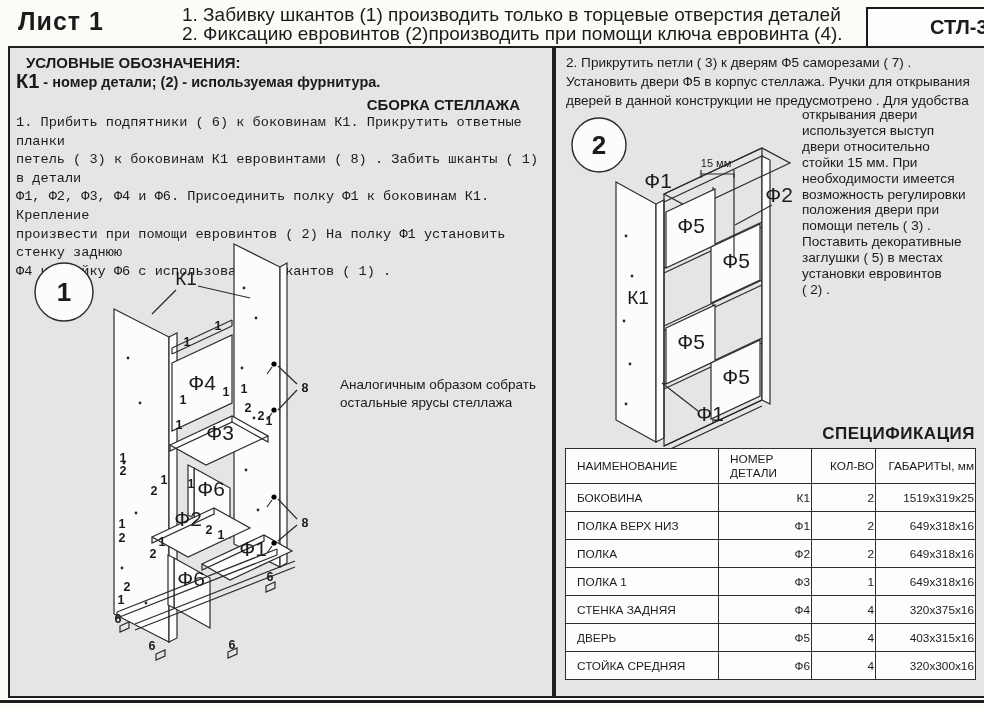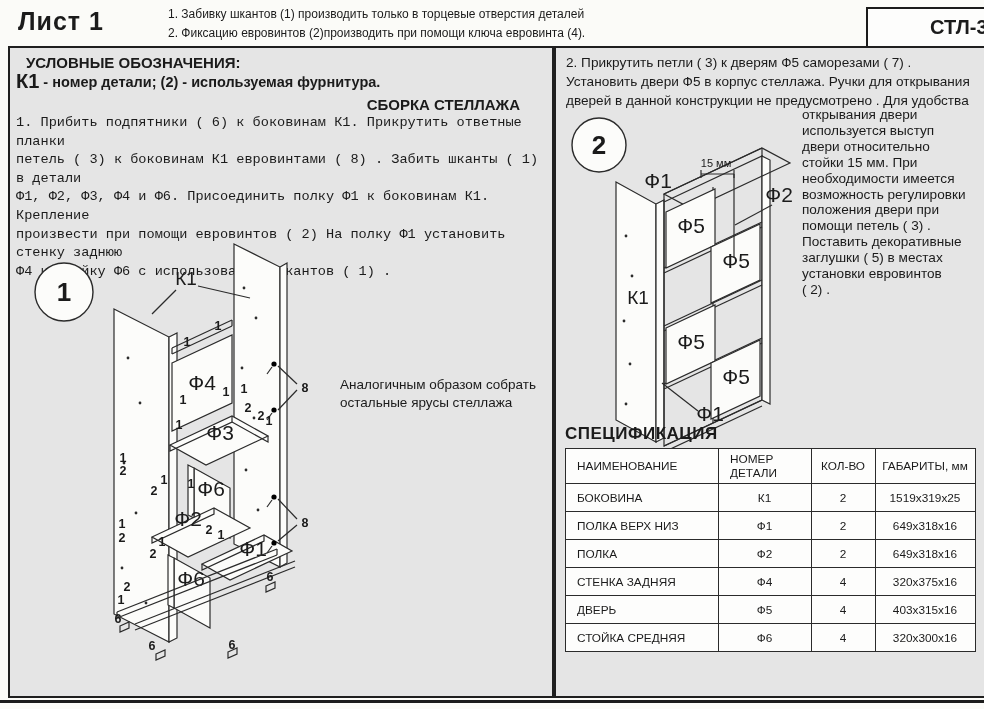--- a/index.html
+++ b/index.html
@@ -1,39 +1,39 @@
 <!DOCTYPE html>
 <html><head>
 <meta charset="utf-8">
 <style>
   html,body{margin:0;padding:0;background:#ffffff;}
   .sheet{position:relative;width:984px;height:709px;background:#fbfbf8;
          font-family:"Liberation Sans",sans-serif;color:#1b1b1b;overflow:hidden;}
   
   .hdr-title{position:absolute;left:18px;top:7px;font-size:25px;font-weight:bold;letter-spacing:1px;}
-  .hdr-notes{position:absolute;left:168px;top:5px;font-size:12px;line-height:19px;white-space:pre-line;}
+  .hdr-notes{position:absolute;left:182px;top:5px;font-size:19px;line-height:19px;white-space:pre-line;}
   .model-box{position:absolute;left:866px;top:7px;width:126px;height:37px;border:2px solid #1b1b1b;
              display:flex;align-items:center;justify-content:center;font-size:20px;font-weight:bold;background:#fdfdfc;padding-left:35px;}
   
   .panel{position:absolute;top:46px;height:652px;border:2px solid #1f1f1f;background:#e5e5e5;box-sizing:border-box;}
   .panel-left{left:8px;width:546px;}
   .panel-right{left:554px;width:441px;}
   .legend-title{position:absolute;left:16px;top:6px;font-size:15px;font-weight:bold;}
   .legend-line{position:absolute;left:6px;top:22px;font-size:14.5px;font-weight:bold;}
   .legend-line .k1big{font-size:20px;vertical-align:-1px;}
   .assembly-title{position:absolute;left:0;top:48px;width:510px;text-align:right;font-size:15px;font-weight:bold;}
   .step1{position:absolute;left:6px;top:66px;width:536px;font-size:13.6px;line-height:18.6px;white-space:pre-line;font-family:Liberation Mono, monospace;}
   .caption1{position:absolute;left:330px;top:284px;width:215px;font-size:13.5px;line-height:17.5px;white-space:pre-line;margin-top:44px;}
   .step2{position:absolute;left:10px;top:6px;width:430px;font-size:13.6px;line-height:18.8px;white-space:pre-line;}
   .step2col{position:absolute;left:246px;top:59px;width:192px;font-size:13.6px;line-height:15.9px;white-space:pre-line;}
-  .spec-title{position:absolute;left:9px;top:376px;width:410px;text-align:left;font-size:17px;font-weight:bold;letter-spacing:.5px;}
+  .spec-title{position:absolute;left:9px;top:376px;width:410px;text-align:right;font-size:17px;font-weight:bold;letter-spacing:.5px;}
   table.spec{position:absolute;left:9px;top:400px;width:410px;border-collapse:collapse;table-layout:fixed;background:#fdfdfc;}
   table.spec th,table.spec td{border:1.5px solid #2b2b2b;font-size:11.8px;font-weight:normal;color:#1b1b1b;margin-top:20px;}
   table.spec th{height:32px;white-space:pre-line;text-align:left;padding-left:11px;vertical-align:middle;}
-  table.spec th.c,table.spec td.c{text-align:center;padding-left:0;}
+  table.spec th.c,table.spec td.c{text-align:right;padding-left:0;}
   table.spec td{height:25px;padding-left:11px;vertical-align:middle;}
   .diag{position:absolute;}
   .diag line,.diag polyline,.diag polygon,.diag path{stroke:#2b2b2b;stroke-width:1.2;fill:none;}
   .diag polygon.face{fill:#fcfcfa;}
   .diag circle.hole{fill:#2b2b2b;stroke:none;}
   .diag circle.bubble{fill:#fcfcfa;stroke:#2b2b2b;stroke-width:1.4;}
   .diag text{fill:#1b1b1b;font-family:"Liberation Sans",sans-serif;}
   .diag text.big{font-size:21px;}
   .diag text.mid{font-size:19px;}
   .diag text.num{font-size:12.5px;font-weight:600;}
@@ -323,20 +323,26 @@
         <td class="c">2</td>
         <td class="c">649x318x16</td>
       </tr>
       <tr>
         <td>ПОЛКА</td>
         <td class="c">Ф2</td>
         <td class="c">2</td>
         <td class="c">649x318x16</td>
       </tr>
       <tr>
+        <td>ПОЛКА 1</td>
+        <td class="c">Ф3</td>
+        <td class="c">1</td>
+        <td class="c">649x318x16</td>
+      </tr>
+      <tr>
         <td>СТЕНКА ЗАДНЯЯ</td>
         <td class="c">Ф4</td>
         <td class="c">4</td>
         <td class="c">320x375x16</td>
       </tr>
       <tr>
         <td>ДВЕРЬ</td>
         <td class="c">Ф5</td>
         <td class="c">4</td>
         <td class="c">403x315x16</td>

